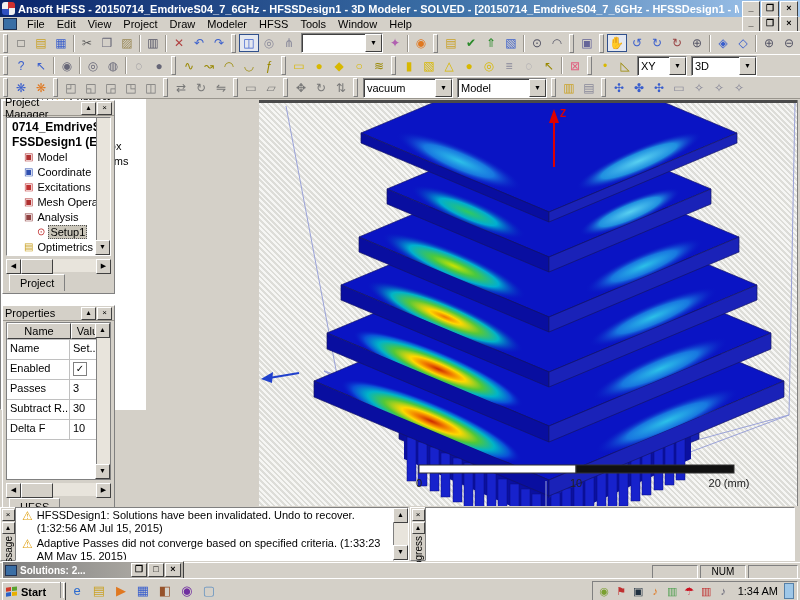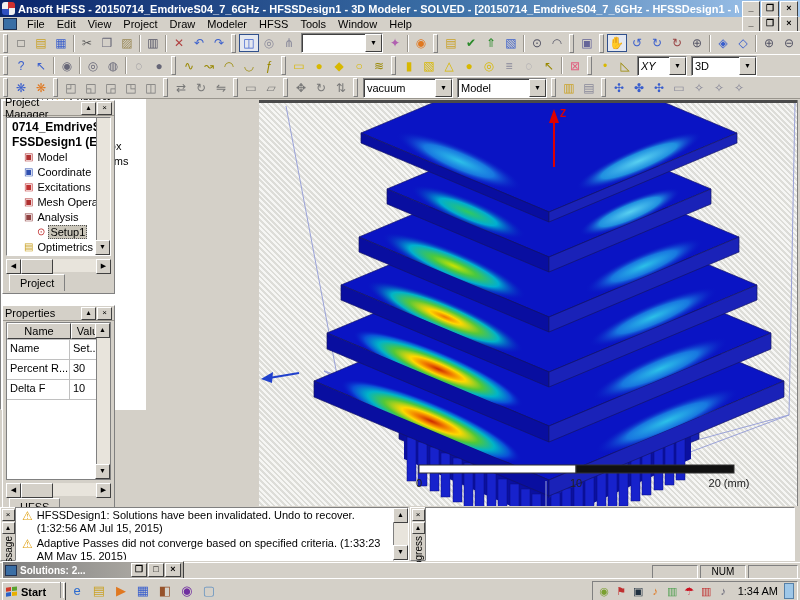--- a/index.html
+++ b/index.html
@@ -260,21 +260,21 @@
         <span class="tbtn" style="color: rgb(216, 184, 0);">◎</span>
         <span class="tbtn" style="color: rgb(136, 136, 153);">≡</span>
         <span class="tbtn" style="color: rgb(136, 136, 153);">◌</span>
         <span class="tbtn" style="color: rgb(153, 136, 0);">↖</span>
         <span class="tbtn sep"></span>
         <span class="tbtn" style="color: rgb(224, 96, 128);">⊠</span>
         <span class="tbtn grip"></span>
         <span class="tbtn" style="color: rgb(216, 184, 0);">•</span>
         <span class="tbtn" style="color: rgb(153, 136, 0);">◺</span>
       </span>
-    <span class="combo" style="width:48px;font-style:italic;">
+    <span class="combo" style="width:48px;">
       <span class="cval">XY</span>
       <span class="cbtn">▼</span>
     </span>
     <span class="combo" style="width:64px;">
       <span class="cval">3D</span>
       <span class="cbtn">▼</span>
     </span>
   </div>
 
   <div id="tb3" class="tbrow">
@@ -394,21 +394,29 @@
     <div id="pgrid">
       <div class="prow phdr">
         <div class="pname">Name</div>
         <div class="pval">Value</div>
       </div>
       <div class="prow">
         <div class="pname">Name</div>
         <div class="pval">Set...</div>
       </div>
       <div class="prow">
-        <div class="pname">Percent R...</div>
+        <div class="pname">Enabled</div>
+        <div class="pval"><span class="checkbox">✓</span></div>
+      </div>
+      <div class="prow">
+        <div class="pname">Passes</div>
+        <div class="pval">3</div>
+      </div>
+      <div class="prow">
+        <div class="pname">Subtract R...</div>
         <div class="pval">30</div>
       </div>
       <div class="prow">
         <div class="pname">Delta F</div>
         <div class="pval">10</div>
       </div>
 
       <div class="pvscroll">
         <span class="sarrow" style="position:absolute;top:0;right:0;">▲</span>
         <span class="sarrow" style="position:absolute;bottom:0;right:0;">▼</span>

